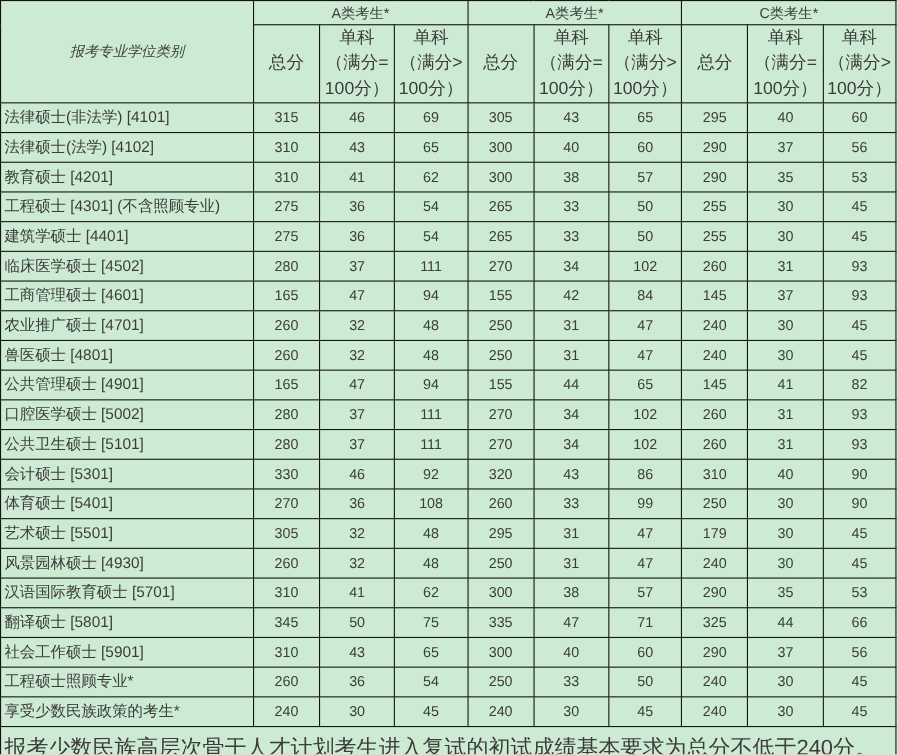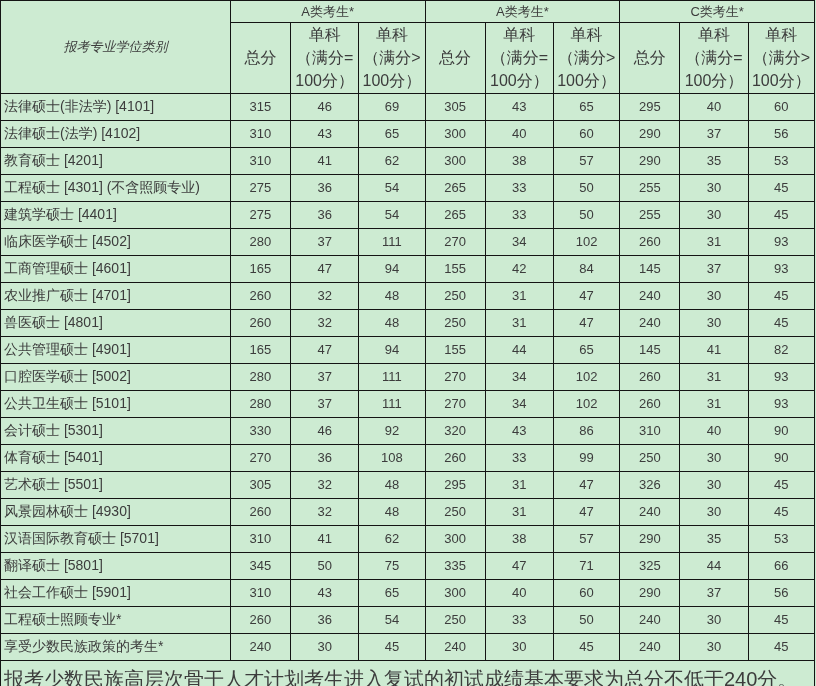--- a/index.html
+++ b/index.html
@@ -289,21 +289,21 @@
           <td class="val">90</td>
         </tr>
         <tr>
           <th class="row-label">艺术硕士 [5501]</th>
           <td class="val">305</td>
           <td class="val">32</td>
           <td class="val">48</td>
           <td class="val">295</td>
           <td class="val">31</td>
           <td class="val">47</td>
-          <td class="val">326</td>
+          <td class="val">179</td>
           <td class="val">30</td>
           <td class="val">45</td>
         </tr>
         <tr>
           <th class="row-label">风景园林硕士 [4930]</th>
           <td class="val">260</td>
           <td class="val">32</td>
           <td class="val">48</td>
           <td class="val">250</td>
           <td class="val">31</td>

